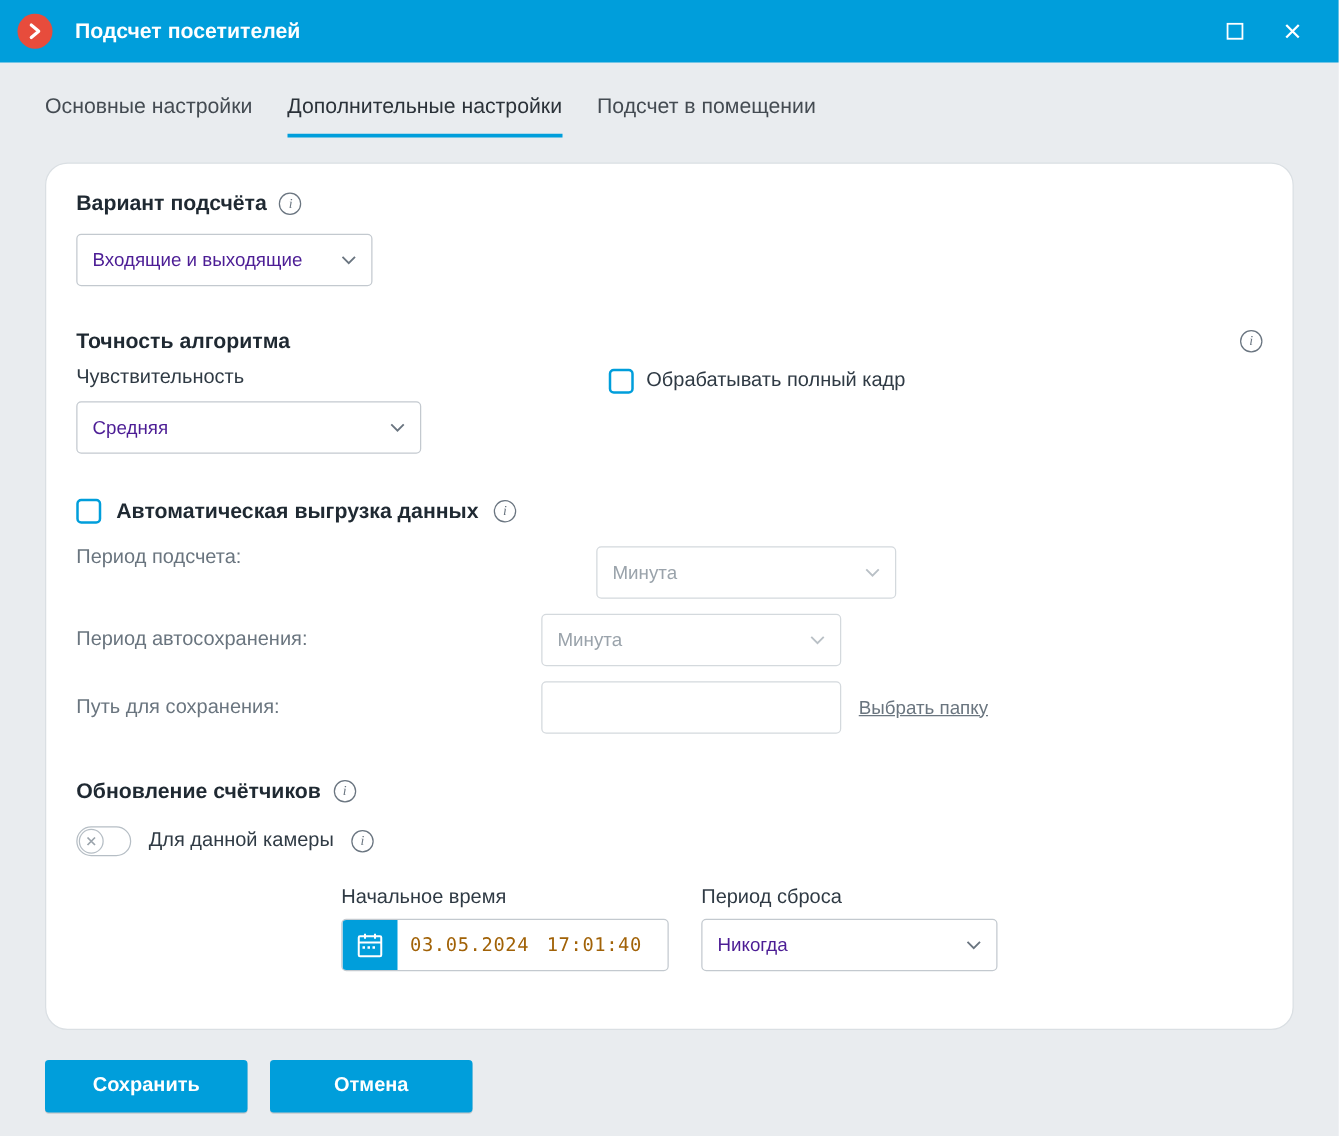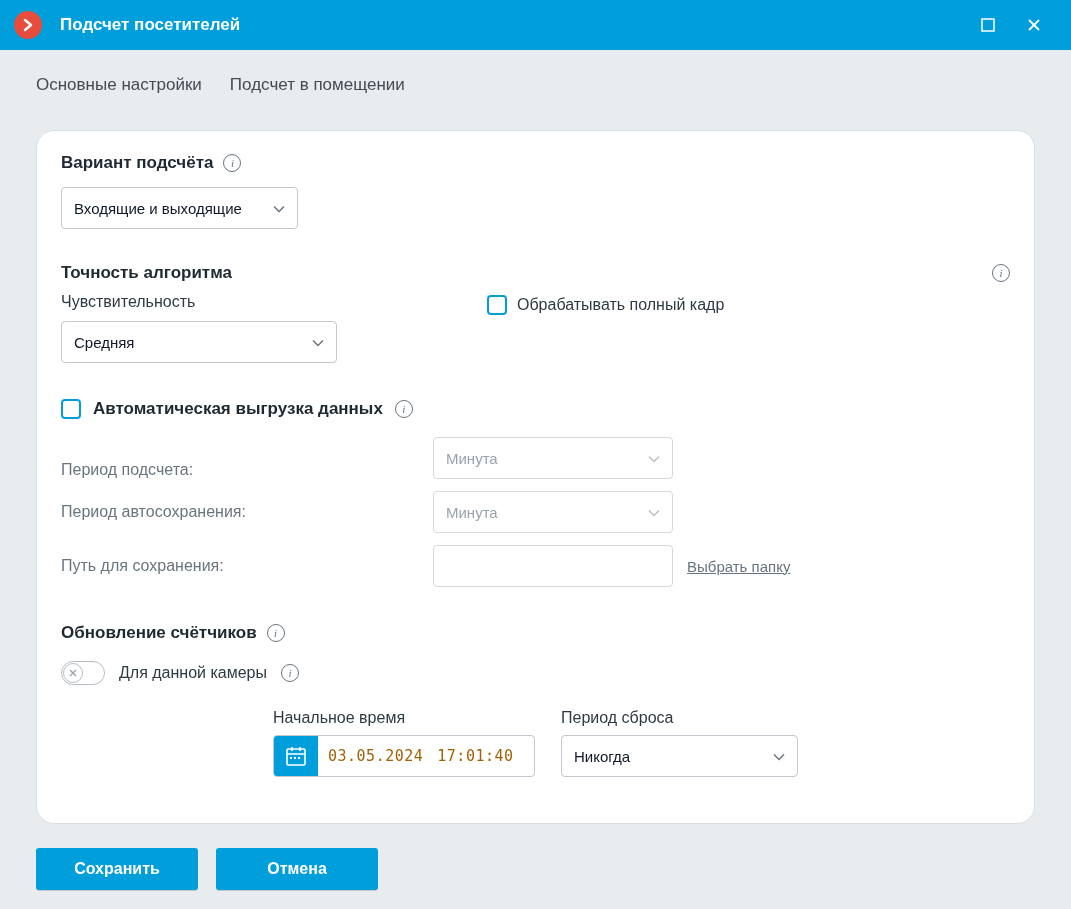--- a/index.html
+++ b/index.html
@@ -93,21 +93,21 @@
 
     .select {
       height: 42px;
       border: 1px solid #c3c9cf;
       border-radius: 4px;
       background: #fff;
       display: flex;
       align-items: center;
       padding: 0 12px;
       font-size: 15px;
-      color: #0f172a;
+      color: #4c1d95;
       cursor: pointer;
       position: relative;
     }
     .select .chev {
       position: absolute;
       right: 12px;
       top: 50%;
       transform: translateY(-50%);
       color: #6a7580;
     }
@@ -240,20 +240,21 @@
   </div>
   <div class="winbtn">
     <svg width="14" height="14" viewBox="0 0 14 14">
         <path d="M2 2 L12 12 M12 2 L2 12" stroke="#fff" stroke-width="1.8"></path>
       </svg>
   </div>
 </div>
 
 <div class="tabs">
   <div class="tab">Основные настройки</div>
+  <div class="tab active">Дополнительные настройки</div>
   <div class="tab">Подсчет в помещении</div>
 </div>
 
 <div class="panel">
 
   <div class="section-title">
     <span>Вариант подсчёта</span>
     <span class="info-icon">i</span>
   </div>
   <div class="select" style="width:237px;margin-top:14px;">
@@ -286,21 +287,21 @@
       <span class="label">Обрабатывать полный кадр</span>
     </div>
   </div>
 
   <div class="row" style="margin-top:36px;gap:12px;">
     <span class="checkbox"></span>
     <span style="font-size:17px;font-weight:700;color:#1f2932;">Автоматическая выгрузка данных</span>
     <span class="info-icon">i</span>
   </div>
 
-  <div class="row" style="margin-top:18px;align-items:flex-end;">
+  <div class="row" style="margin-top:18px;align-items:flex-start;gap:44px;">
     <div class="label muted" style="width:372px;">Период подсчета:</div>
     <div class="select disabled" style="width:240px;">
       <span>Минута</span>
       <span class="chev">
         <svg width="12" height="8" viewBox="0 0 12 8">
             <path d="M1 1 L6 6 L11 1" stroke="#b9c0c6" stroke-width="1.5" fill="none"></path>
           </svg>
       </span>
     </div>
   </div>

